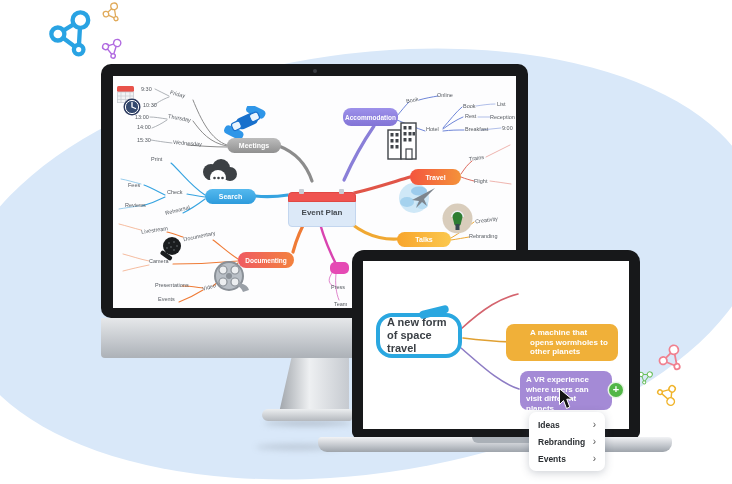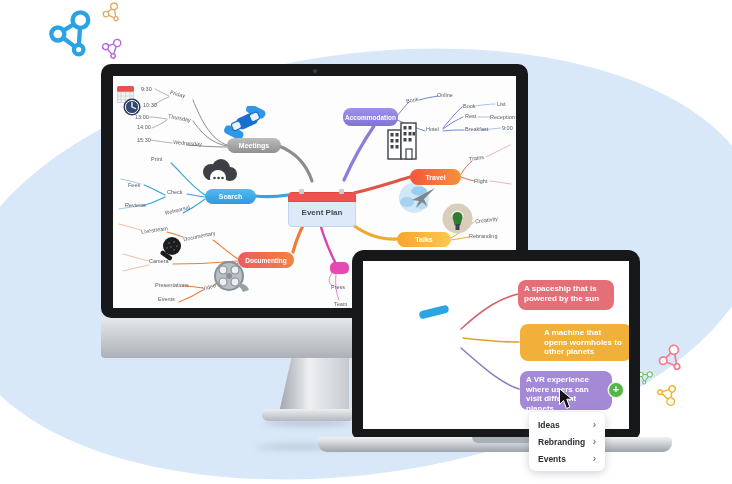--- a/index.html
+++ b/index.html
@@ -359,23 +359,25 @@
   <div class="stand-foot"></div>
 
   <div class="deck-shadow"></div>
   <div class="laptop-frame"></div>
   <div class="laptop-screen">
     <svg class="map-lines" width="266" height="168" fill="none" stroke-linecap="round">
       <path d="M98,68 C122,46 138,37 155,33" stroke="#d4646e" stroke-width="1.6"></path>
       <path d="M100,77 C124,80 140,81 156,81" stroke="#e0a032" stroke-width="1.6"></path>
       <path d="M98,87 C118,104 135,121 156,128" stroke="#8d7cc4" stroke-width="1.6"></path>
     </svg>
+    <div class="lcenter">
+        <span>A new form of space travel</span>
+      </div>
     <div class="lcenter-flourish"></div>
-    <div class="lnode" style="left: 155px; top: 19px; width: 96px; height: 30px; background: rgb(229, 110, 120);"><span>A spaceship that is powered by the sun</span></div>
-    <div class="lnode" style="left: 157px; top: 63px; width: 112px; height: 37px; background: rgb(240, 176, 57); padding-left: 24px;"><span>A machine that opens wormholes to other planets</span></div>
+    <div class="lnode" style="left: 143px; top: 63px; width: 112px; height: 37px; background: rgb(240, 176, 57); padding-left: 24px;"><span>A machine that opens wormholes to other planets</span></div>
     <div class="lnode" style="left: 157px; top: 110px; width: 92px; height: 39px; background: rgb(164, 138, 214);"><span>A VR experience where users can visit different planets</span></div>
     <div class="plus-btn" style="background: rgb(82, 183, 70);">+</div>
   </div>
   <div class="laptop-deck"></div>
   <div class="deck-notch"></div>
 
   <div class="context-menu">
     <div class="menu-item">
         <span>Ideas</span>
         <span class="chev">›</span>

